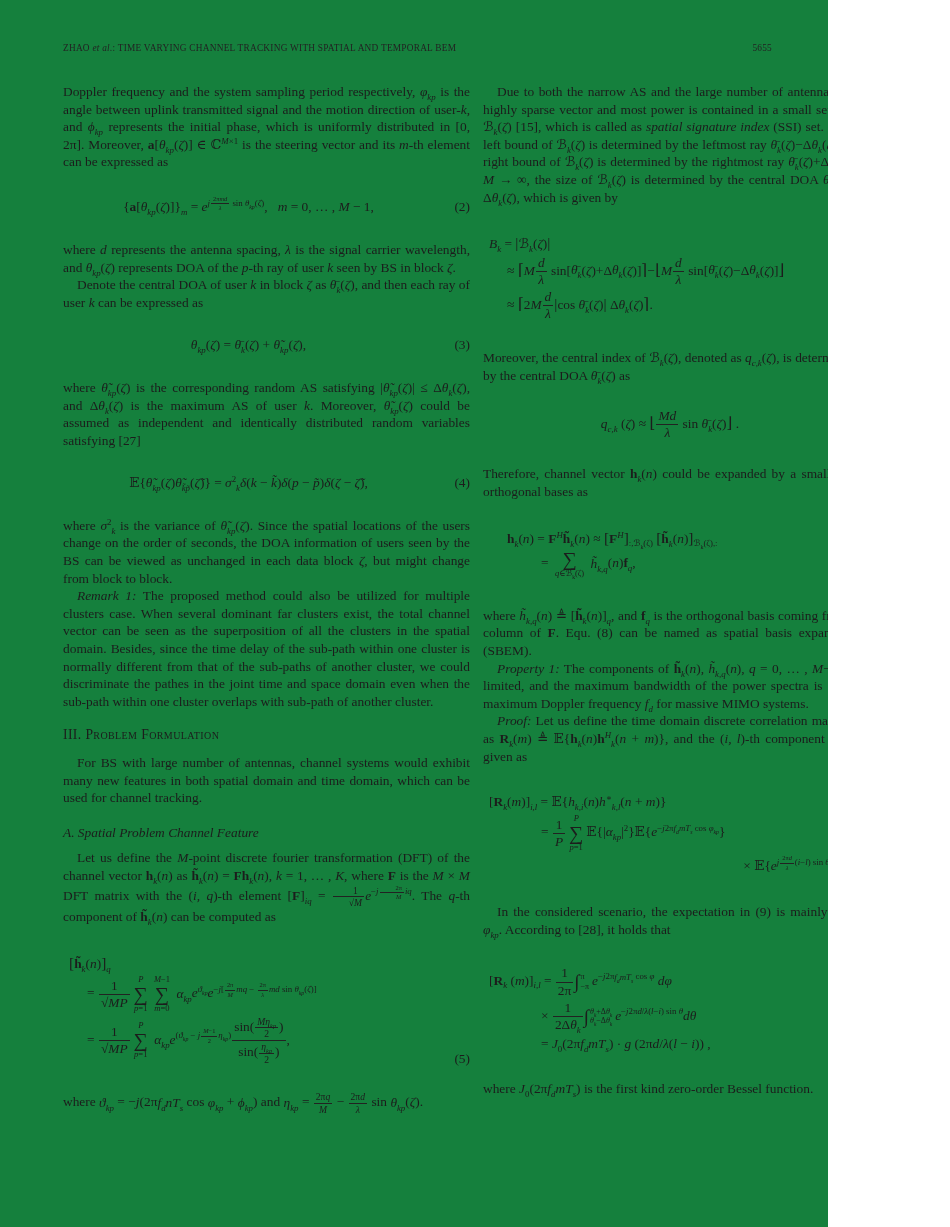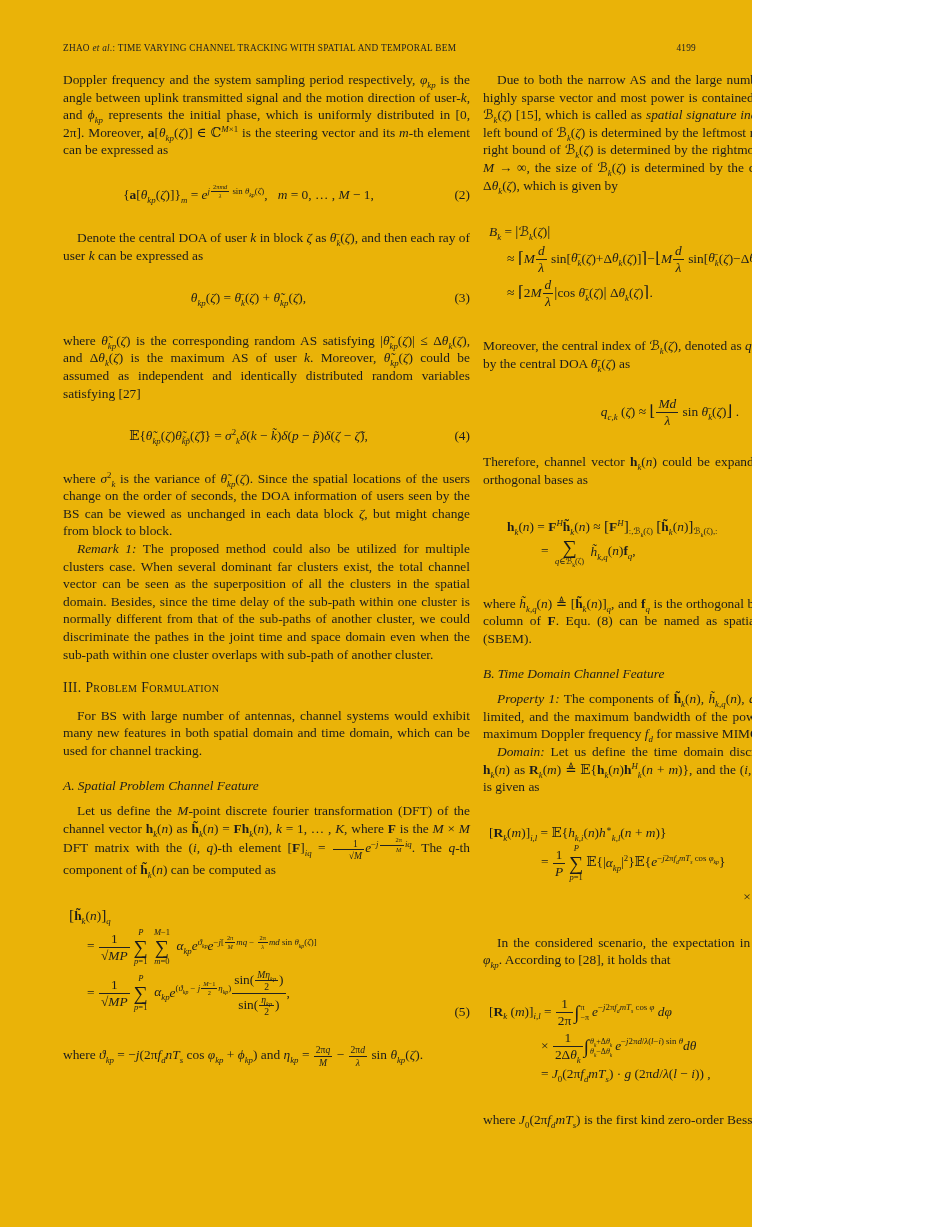--- a/index.html
+++ b/index.html
@@ -1,20 +1,20 @@
 <!DOCTYPE html>
 <html><head>
 <meta charset="utf-8">
 <style>
   html,body{margin:0;padding:0;background:#ffffff;}
-  .page{position:relative;width:752px;height:1227px;background:#eab308;overflow:hidden;
+  .page{position:relative;width:828px;height:1227px;background:#15803d;overflow:hidden;
         color:#1c1c1c;font-family:"Liberation Serif","DejaVu Serif","DejaVu Sans",serif;}
   .runhead{position:absolute;top:43px;left:63px;right:56px;display:flex;
            justify-content:space-between;font-size:9.3px;letter-spacing:0.25px;color:#222;}
-  .col{position:absolute;top:71px;font-size:13.4px;line-height:17.6px;text-align:justify;}
+  .col{position:absolute;top:83px;font-size:13.4px;line-height:17.6px;text-align:justify;}
   .col.left{left:63px;width:407px;}
   .col.right{left:483px;width:410px;}
   p.para{margin:0;}
   p.ind{text-indent:14px;}
   .eq{display:flex;align-items:flex-end;margin:25px 0;}
   .eqbody{flex:1;}
   .eqbody.center{text-align:center;}
   .eql{text-align:left;margin:3px 0;}
   .eql.c{text-align:center;}
   .eql.i1{padding-left:6px;}
@@ -40,29 +40,30 @@
   .rad{border-top:1px solid #222;}
   .lg{font-size:115%;}
 </style>
 </head>
 <body>
 
 <div class="page">
 
   <div class="runhead">
     <span>ZHAO <i>et al.</i>: TIME VARYING CHANNEL TRACKING WITH SPATIAL AND TEMPORAL BEM</span>
-    <span>4199</span>
+    <span>5655</span>
   </div>
 
   <div class="col left">
     <p class="para">Doppler frequency and the system sampling period respectively, <i>φ<sub>kp</sub></i> is the angle between uplink transmitted signal and the motion direction of user-<i>k</i>, and <i>ϕ<sub>kp</sub></i> represents the initial phase, which is uniformly distributed in [0, 2π]. Moreover, <b>a</b>[<i>θ<sub>kp</sub></i>(<i>ζ</i>)] ∈ ℂ<sup><i>M</i>×1</sup> is the steering vector and its <i>m</i>-th element can be expressed as</p>
     <div class="eq">
       <div class="eqbody center"><span class="eql c">{<b>a</b>[<i>θ<sub>kp</sub></i>(<i>ζ</i>)]}<sub><i>m</i></sub> = <i>e</i><sup><i>j</i><span class="fr fx"><span class="t">2π<i>md</i></span><span class="b"><i>λ</i></span></span> sin <i>θ<sub>kp</sub></i>(<i>ζ</i>)</sup>, &nbsp;&nbsp;<i>m</i> = 0, … , <i>M</i> − 1,</span></div>
       <div class="eqnum">(2)</div>
     </div>
+    <p class="para">where <i>d</i> represents the antenna spacing, <i>λ</i> is the signal carrier wavelength, and <i>θ<sub>kp</sub></i>(<i>ζ</i>) represents DOA of the <i>p</i>-th ray of user <i>k</i> seen by BS in block <i>ζ</i>.</p>
     <p class="para ind">Denote the central DOA of user <i>k</i> in block <i>ζ</i> as <i>θ̄<sub>k</sub></i>(<i>ζ</i>), and then each ray of user <i>k</i> can be expressed as</p>
     <div class="eq">
       <div class="eqbody center"><span class="eql c"><i>θ<sub>kp</sub></i>(<i>ζ</i>) = <i>θ̄<sub>k</sub></i>(<i>ζ</i>) + <i>θ̃<sub>kp</sub></i>(<i>ζ</i>),</span></div>
       <div class="eqnum">(3)</div>
     </div>
     <p class="para">where <i>θ̃<sub>kp</sub></i>(<i>ζ</i>) is the corresponding random AS satisfying |<i>θ̃<sub>kp</sub></i>(<i>ζ</i>)| ≤ Δ<i>θ<sub>k</sub></i>(<i>ζ</i>), and Δ<i>θ<sub>k</sub></i>(<i>ζ</i>) is the maximum AS of user <i>k</i>. Moreover, <i>θ̃<sub>kp</sub></i>(<i>ζ</i>) could be assumed as independent and identically distributed random variables satisfying [27]</p>
     <div class="eq">
       <div class="eqbody center"><span class="eql c">𝔼{<i>θ̃<sub>kp</sub></i>(<i>ζ</i>)<i>θ̃</i><sub><i>k̃p̃</i></sub>(<i>ζ̃</i>)} = <i>σ</i><sup>2</sup><sub><i>k</i></sub><i>δ</i>(<i>k</i> − <i>k̃</i>)<i>δ</i>(<i>p</i> − <i>p̃</i>)<i>δ</i>(<i>ζ</i> − <i>ζ̃</i>),</span></div>
       <div class="eqnum">(4)</div>
     </div>
@@ -115,23 +116,22 @@
       <div class="eqbody">
         <div class="eql i2"><b>h</b><sub><i>k</i></sub>(<i>n</i>) = <b>F</b><sup><i>H</i></sup><b>h̃</b><sub><i>k</i></sub>(<i>n</i>) ≈ <span class="lg">[</span><b>F</b><sup><i>H</i></sup><span class="lg">]</span><sub>:,ℬ<sub>k</sub>(ζ)</sub> <span class="lg">[</span><b>h̃</b><sub><i>k</i></sub>(<i>n</i>)<span class="lg">]</span><sub>ℬ<sub>k</sub>(ζ),:</sub></div>
         <div class="eql i3">= <span class="bigop">
               <span class="op">∑</span>
               <span class="be"><i>q</i>∈ℬ<sub>k</sub>(ζ)</span>
             </span> <i>h̃<sub>k,q</sub></i>(<i>n</i>)<b>f</b><sub><i>q</i></sub>,</div>
       </div>
       <div class="eqnum">(8)</div>
     </div>
     <p class="para">where <i>h̃<sub>k,q</sub></i>(<i>n</i>) ≜ [<b>h̃</b><sub><i>k</i></sub>(<i>n</i>)]<sub><i>q</i></sub>, and <b>f</b><sub><i>q</i></sub> is the orthogonal basis coming from the <i>q</i>-th column of <b>F</b>. Equ. (8) can be named as spatial basis expansion model (SBEM).</p>
-    <h4 class="sub">B. Time Domain Channel Feature</h4>
     <p class="para ind"><i>Property 1:</i> The components of <b>h̃</b><sub><i>k</i></sub>(<i>n</i>), <i>h̃<sub>k,q</sub></i>(<i>n</i>), <i>q</i> = 0, … , <i>M</i>−1 are band-limited, and the maximum bandwidth of the power spectra is equal to the maximum Doppler frequency <i>f<sub>d</sub></i> for massive MIMO systems.</p>
-    <p class="para ind"><i>Domain:</i> Let us define the time domain discrete correlation matrix of <b>h</b><sub><i>k</i></sub>(<i>n</i>) as <b>R</b><sub><i>k</i></sub>(<i>m</i>) ≜ 𝔼{<b>h</b><sub><i>k</i></sub>(<i>n</i>)<b>h</b><sup><i>H</i></sup><sub><i>k</i></sub>(<i>n</i> + <i>m</i>)}, and the (<i>i, l</i>)-th component of <b>R</b><sub><i>k</i></sub>(<i>m</i>) is given as</p>
+    <p class="para ind"><i>Proof:</i> Let us define the time domain discrete correlation matrix of <b>h</b><sub><i>k</i></sub>(<i>n</i>) as <b>R</b><sub><i>k</i></sub>(<i>m</i>) ≜ 𝔼{<b>h</b><sub><i>k</i></sub>(<i>n</i>)<b>h</b><sup><i>H</i></sup><sub><i>k</i></sub>(<i>n</i> + <i>m</i>)}, and the (<i>i, l</i>)-th component of <b>R</b><sub><i>k</i></sub>(<i>m</i>) is given as</p>
     <div class="eq">
       <div class="eqbody">
         <div class="eql i1">[<b>R</b><sub><i>k</i></sub>(<i>m</i>)]<sub><i>i,l</i></sub> = 𝔼{<i>h<sub>k,i</sub></i>(<i>n</i>)<i>h</i><sup>∗</sup><sub><i>k,l</i></sub>(<i>n</i> + <i>m</i>)}</div>
         <div class="eql i3">= <span class="fr"><span class="t">1</span><span class="b"><i>P</i></span></span><span class="bigop">
               <span class="ab"><i>P</i></span>
               <span class="op">∑</span>
               <span class="be"><i>p</i>=1</span>
             </span>𝔼{|<i>α<sub>kp</sub></i>|<sup>2</sup>}𝔼{<i>e</i><sup>−<i>j</i>2π<i>f<sub>d</sub>mT<sub>s</sub></i> cos <i>φ<sub>kp</sub></i></sup>}</div>
         <div class="eql r">× 𝔼{<i>e</i><sup><i>j</i><span class="fr fx"><span class="t">2π<i>d</i></span><span class="b"><i>λ</i></span></span>(<i>i</i>−<i>l</i>) sin <i>θ<sub>kp</sub></i></sup>}.</div>
       </div>

